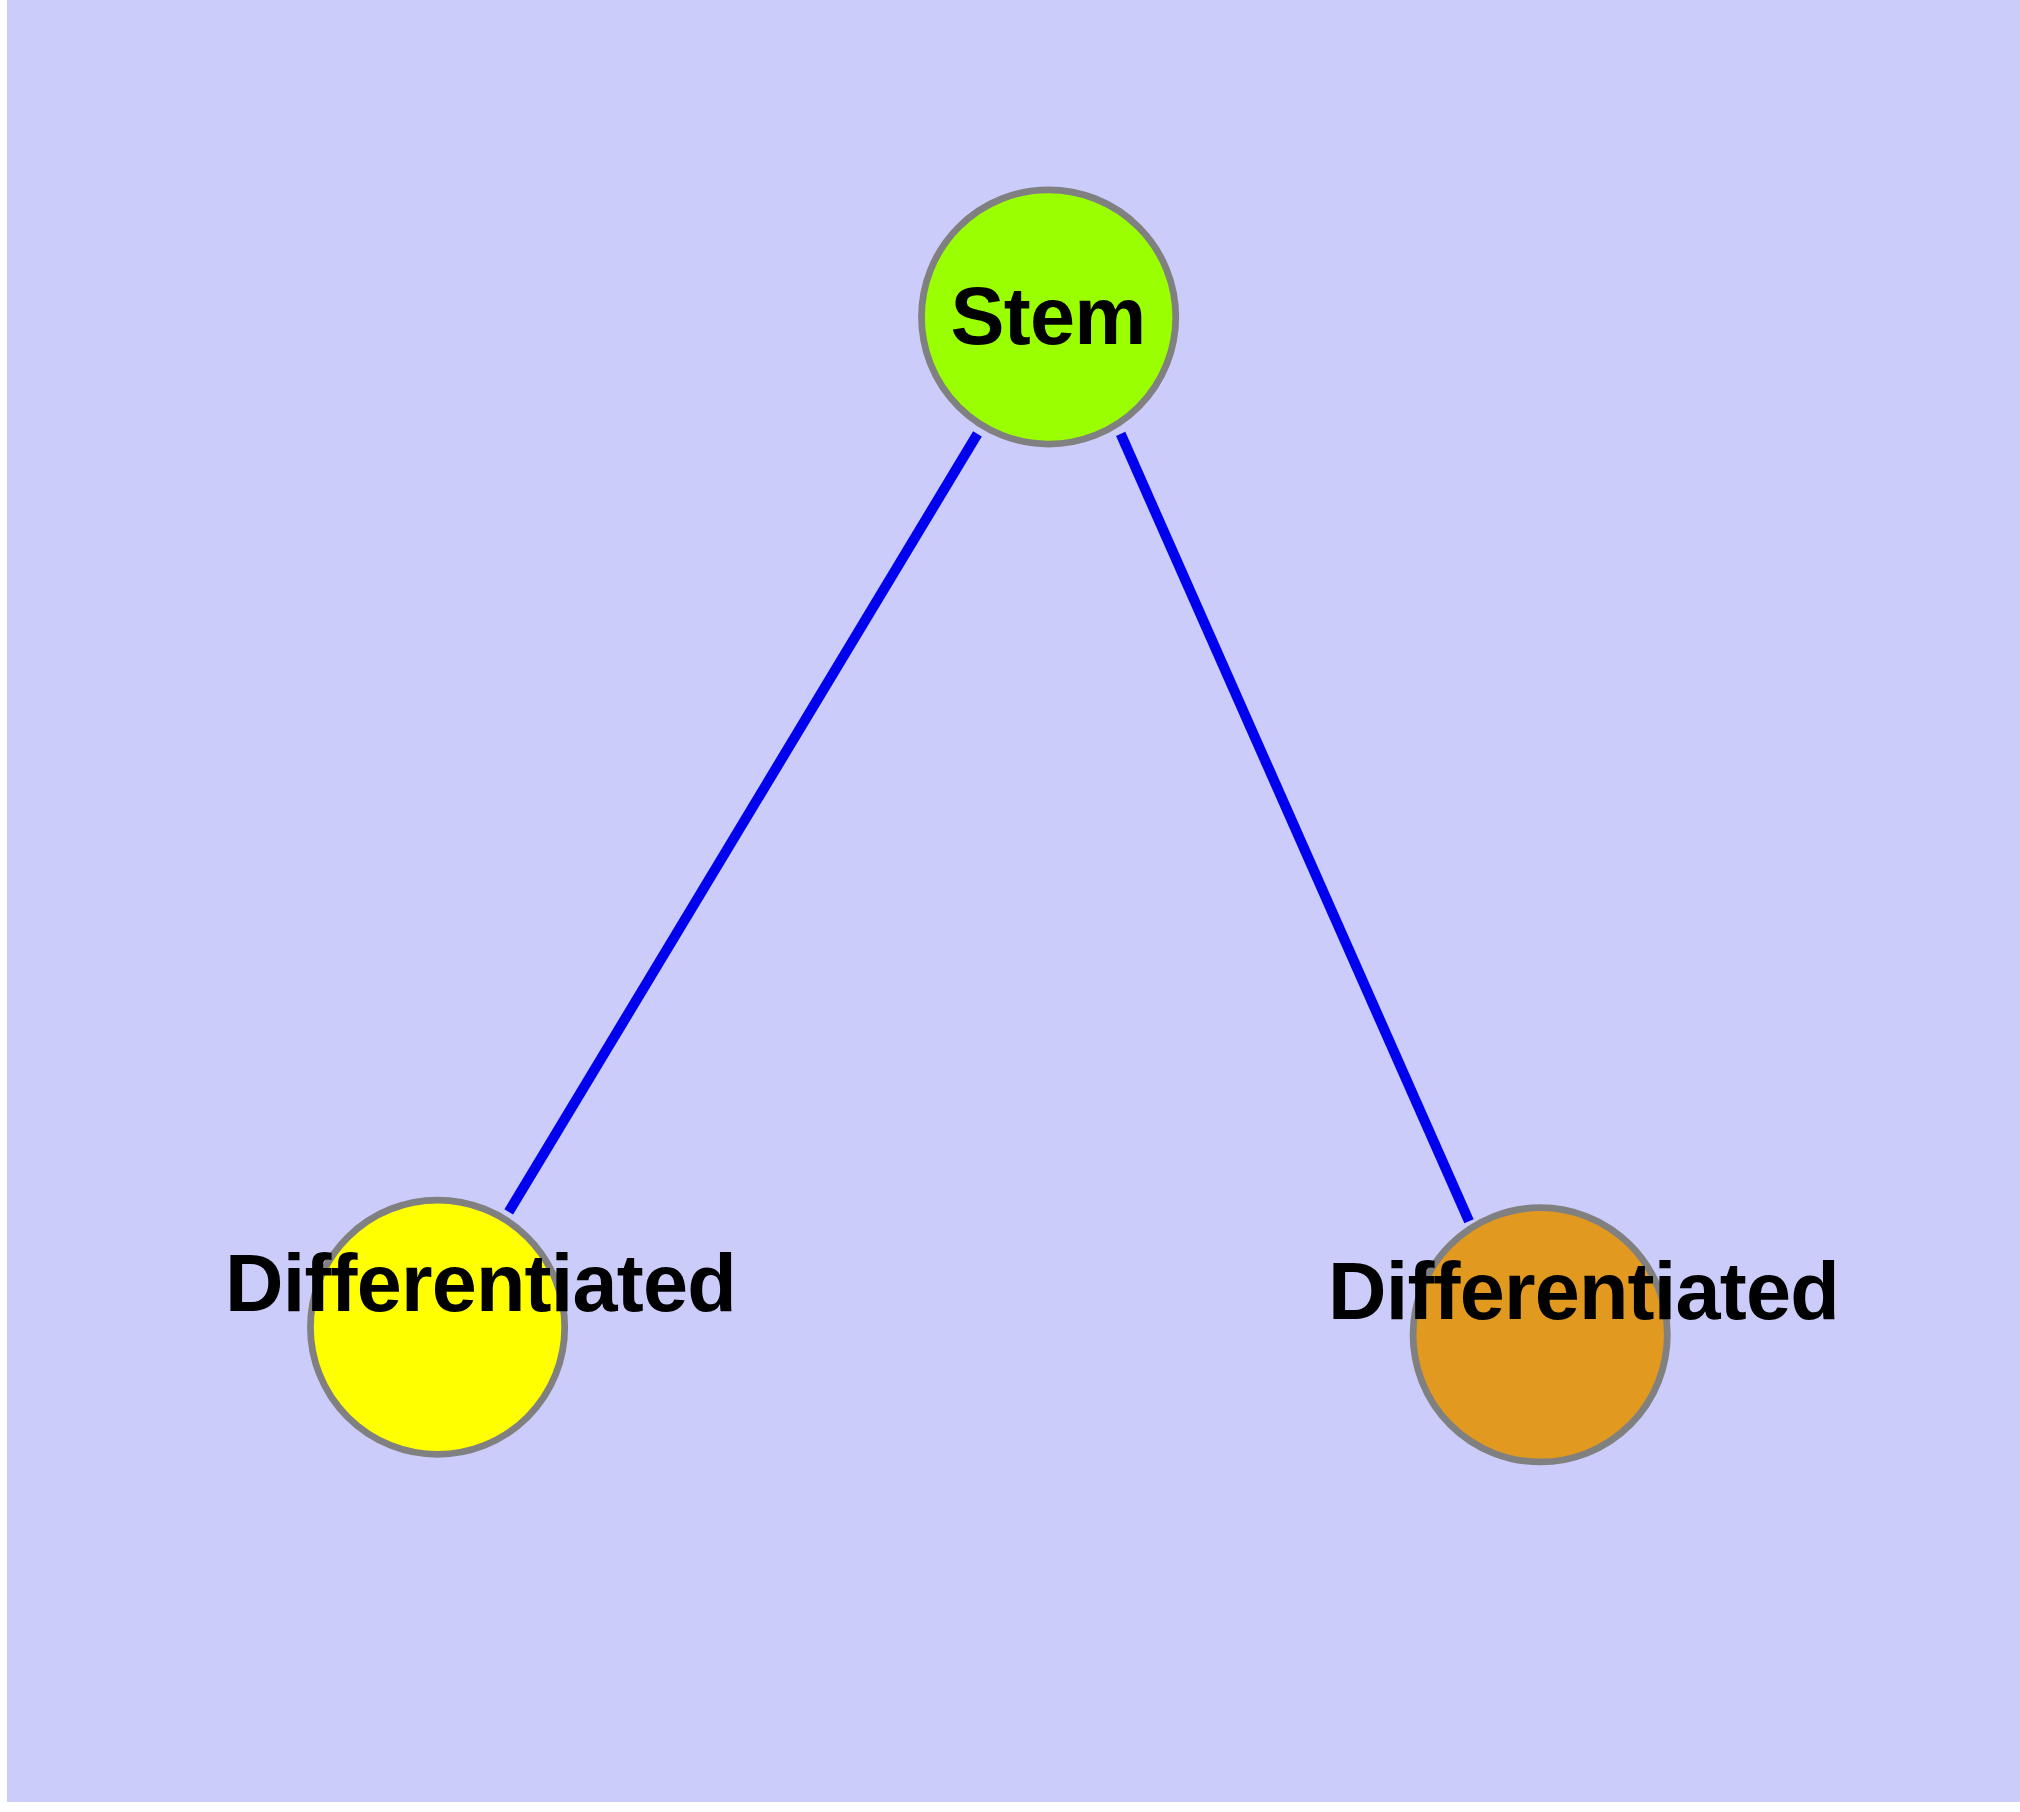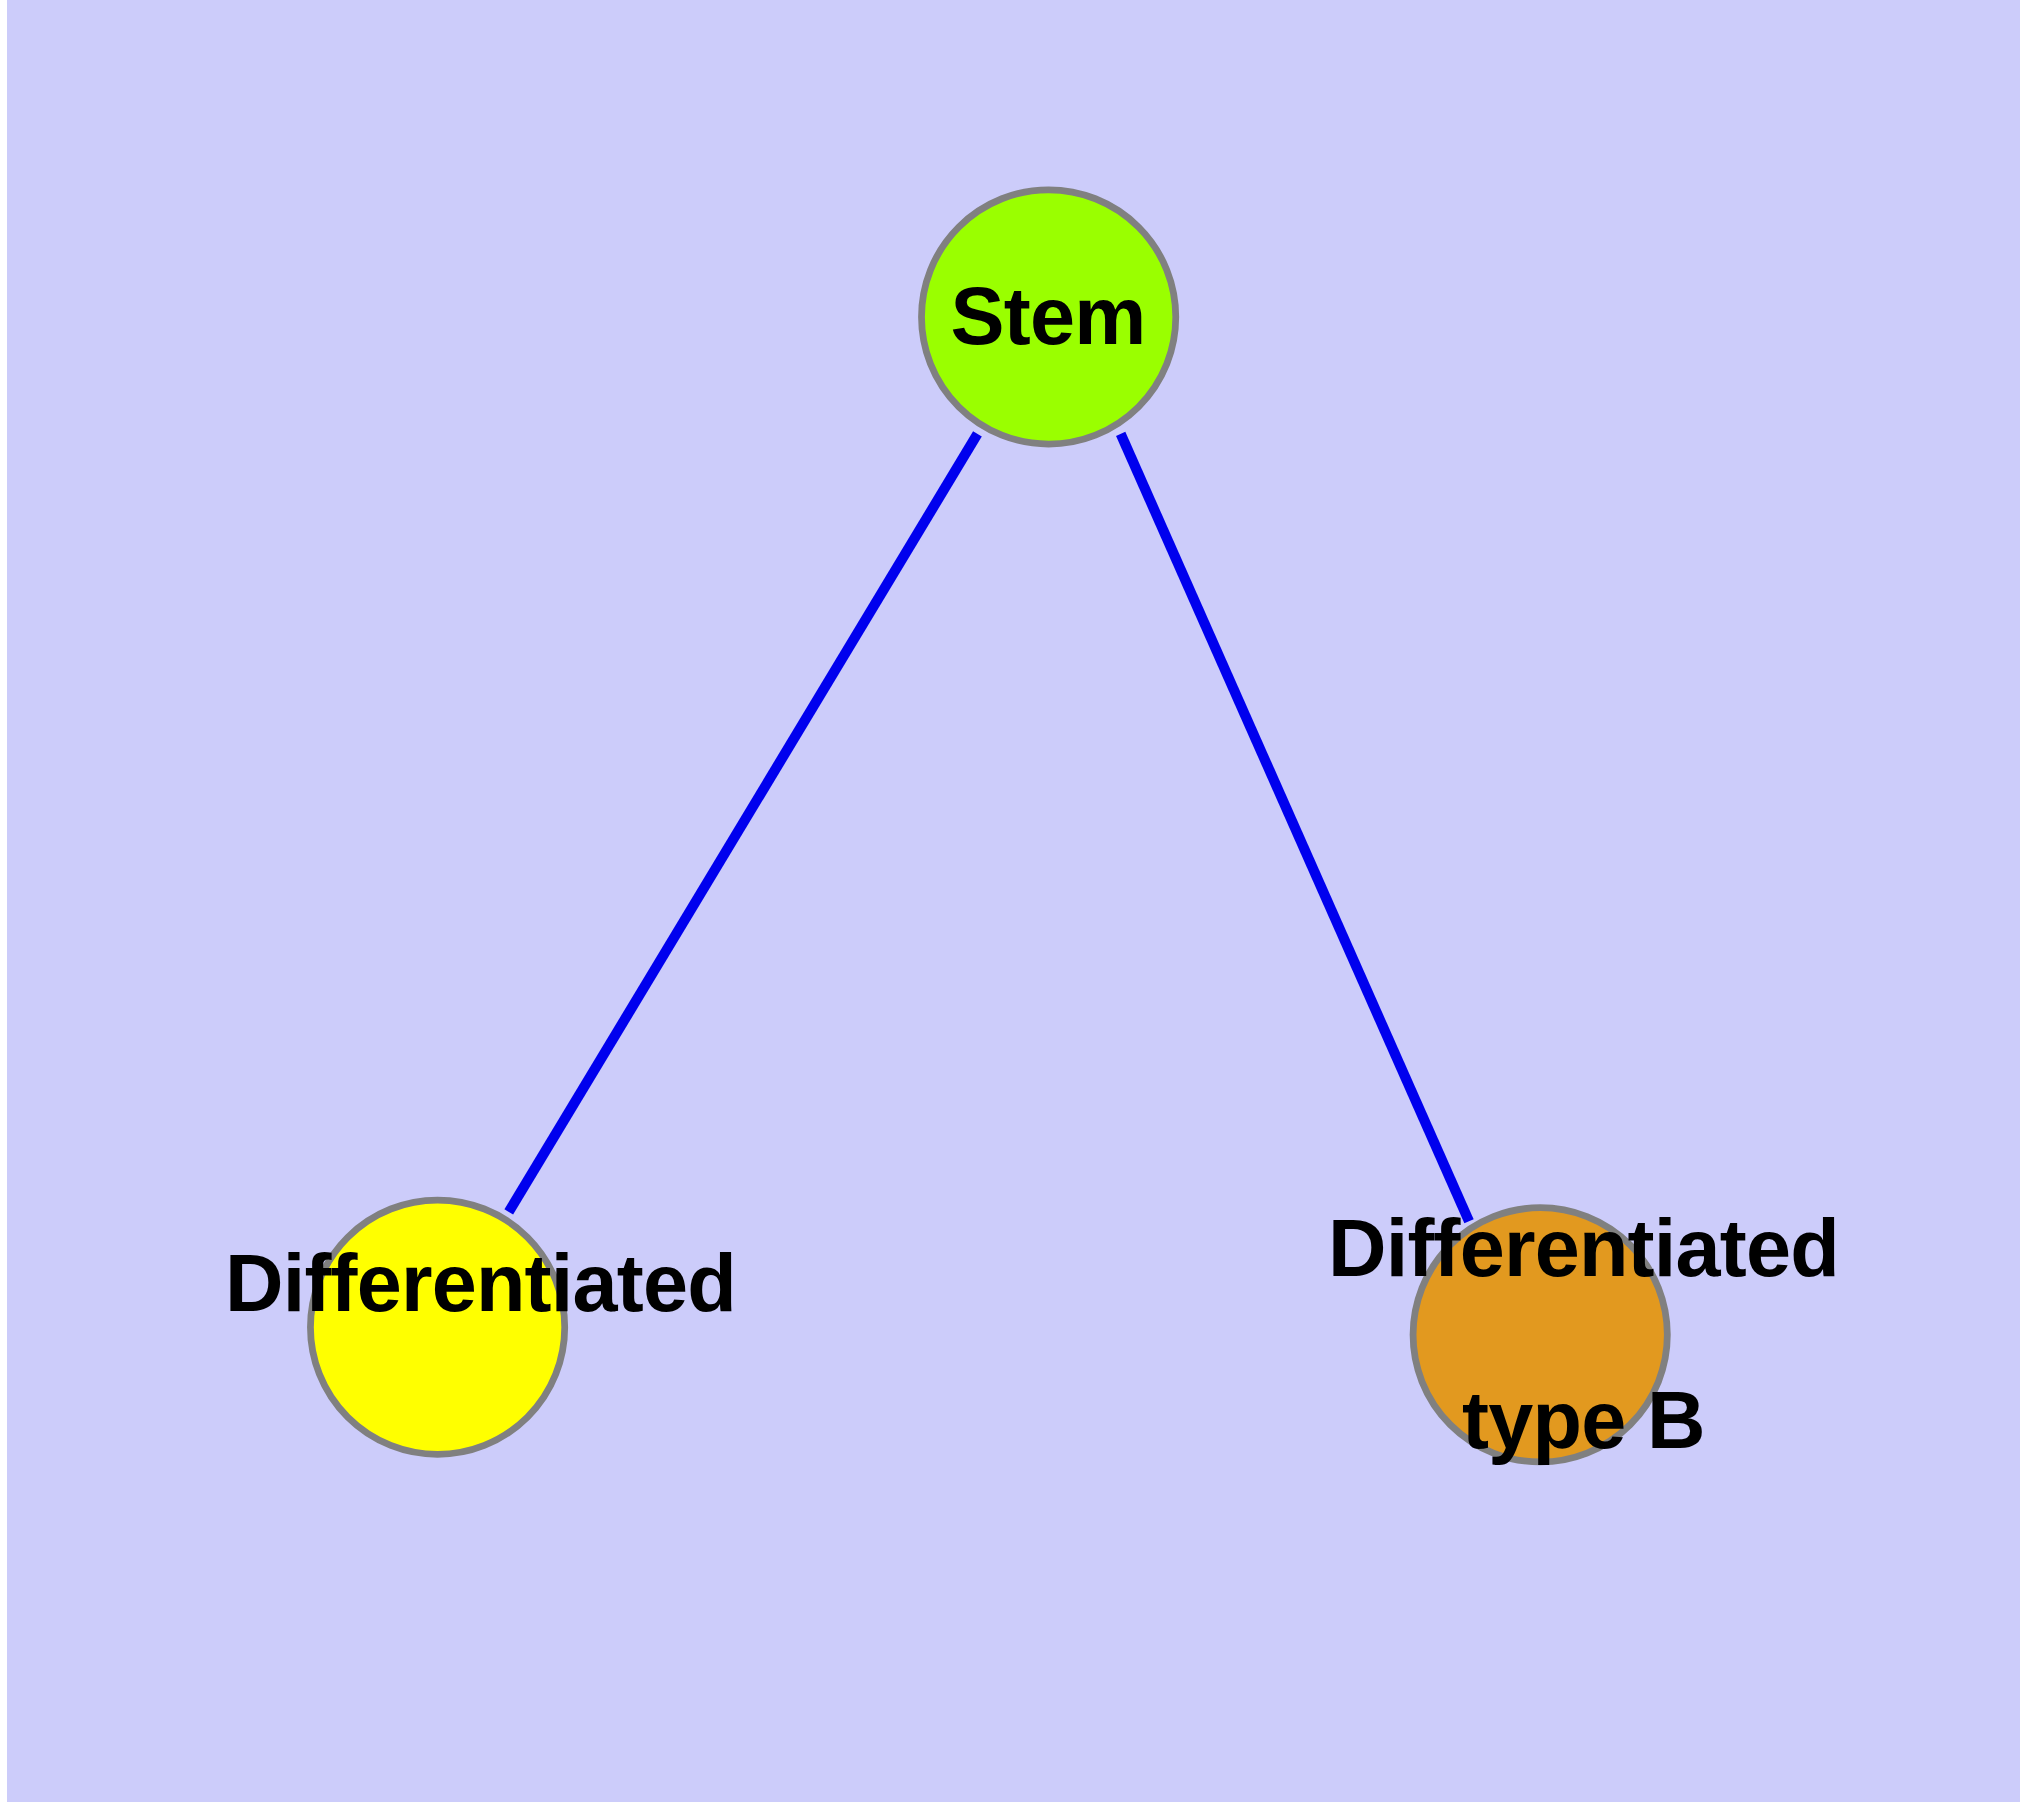--- a/index.html
+++ b/index.html
@@ -71,17 +71,16 @@
   </svg>
 
   <div class="node-label" style="left:1048px; top:317px;">Stem</div>
 
   <div class="node-label" style="left:437px; top:1327px;">
     <span>Differentiated</span><br>
   </div>
 
   <div class="node-label" style="left:1540px; top:1335px;">
     <span>Differentiated</span><br>
-    <span>type B</span>
   </div>
 
 </div>
 
 
 </body></html>

